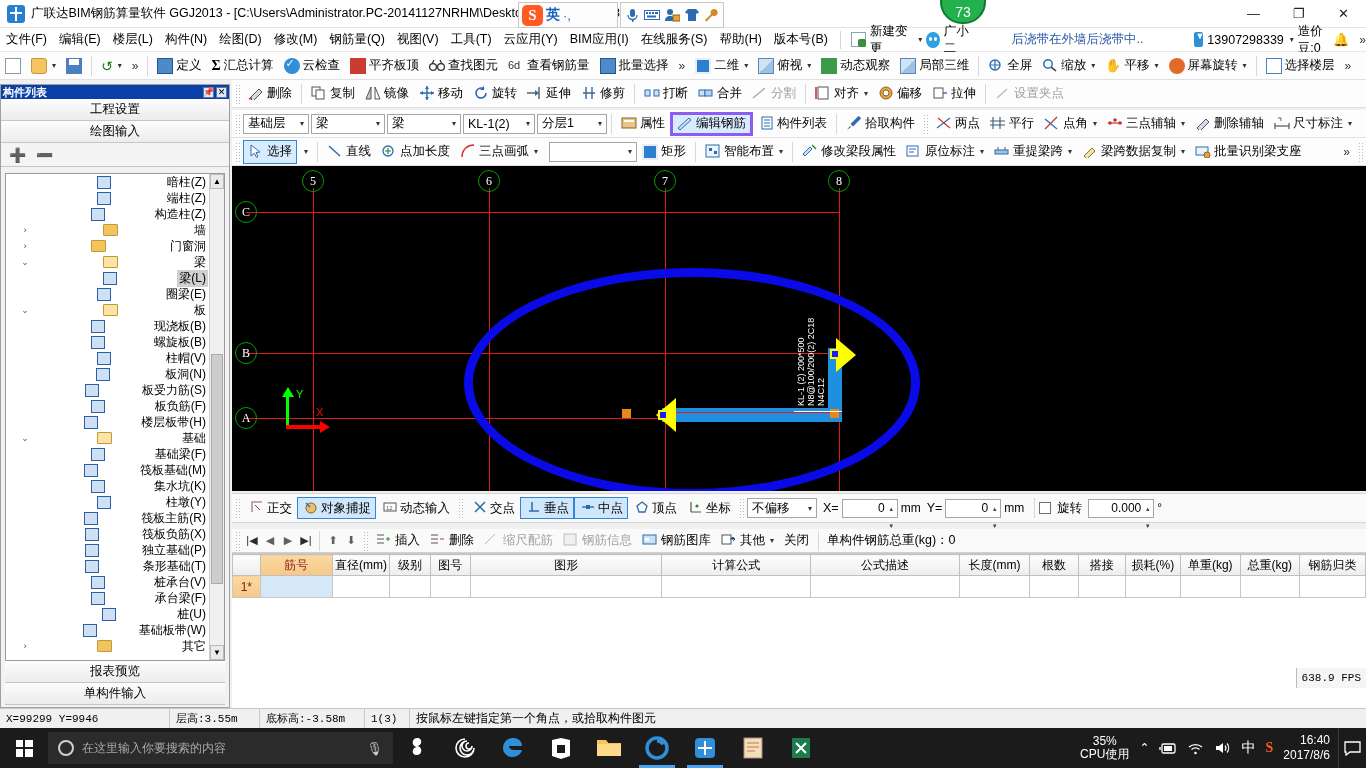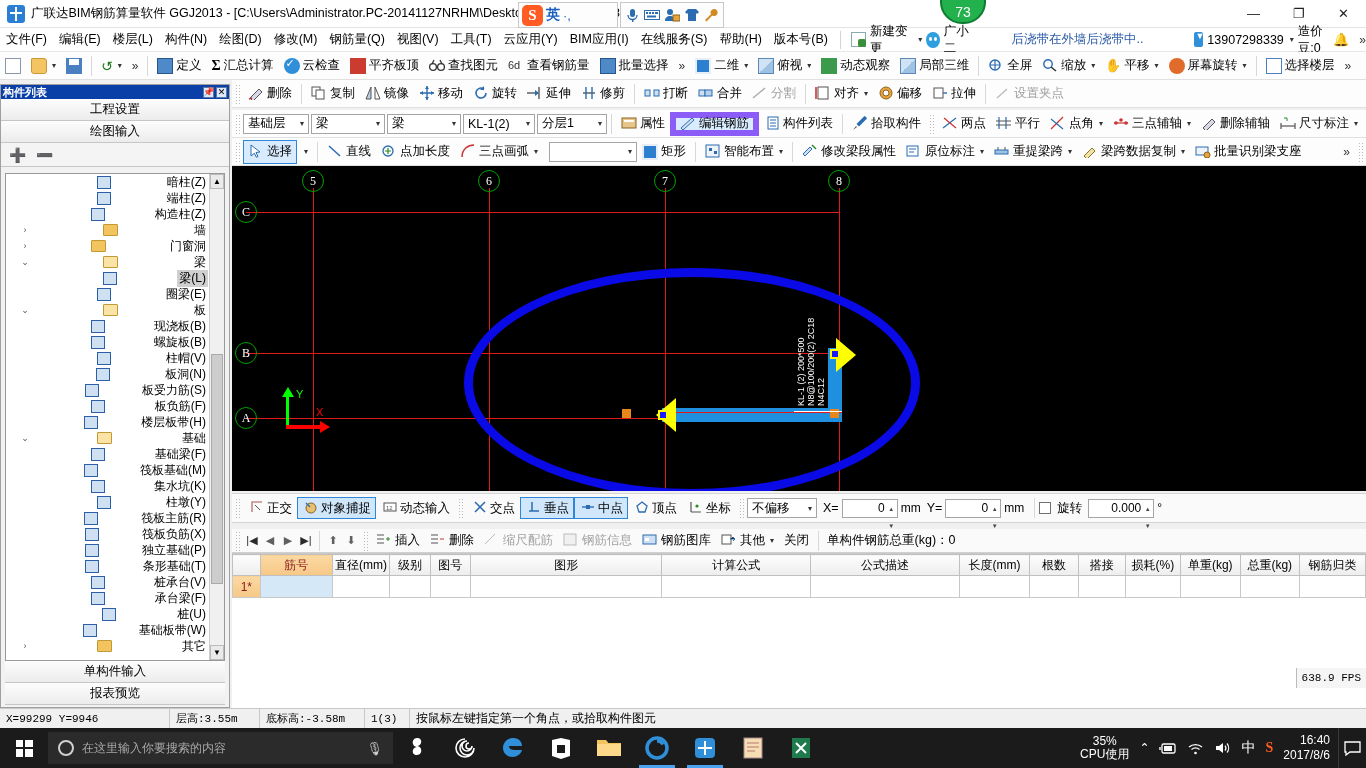--- a/index.html
+++ b/index.html
@@ -586,21 +586,21 @@
         <span class="caret" style="margin-left:auto">▾</span>
       </div>
     <div class="vsep"></div>
     <div class="tb-btn">
         <span class="i"><svg width="16" height="14">
             <rect x="1" y="2" width="14" height="10" fill="#e8c58a" stroke="#8a6420"></rect>
             <rect x="3" y="4" width="10" height="2" fill="#fff"></rect>
           </svg></span>
         <span>属性</span>
       </div>
-    <div class="tb-btn" style="background:#d9ecff;border:6px solid #8b5cf6;padding:1px 4px;">
+    <div class="tb-btn" style="background:#d9ecff;border:3px solid #8b5cf6;padding:1px 4px;">
         <span class="i"><svg width="16" height="14">
             <path d="M1 12L12 2l2 2L3 14z" fill="#cfe0f2" stroke="#2b6cb0"></path>
           </svg></span>
         <span>编辑钢筋</span>
       </div>
     <div class="tb-btn">
         <span class="i"><svg width="16" height="14">
             <rect x="4" y="1" width="10" height="12" fill="#fff" stroke="#2b6cb0"></rect>
             <path d="M6 4h6M6 7h6M6 10h6" stroke="#2b6cb0"></path>
           </svg></span>
@@ -924,22 +924,22 @@
           </div>
         </div>
       <div class="scrollv">
         <div class="sv-up">▲</div>
         <div class="sv-thumb"></div>
         <div class="sv-dn" style="position:absolute;bottom:0;left:0;right:0;">▼</div>
       </div>
     </div>
 
     <div class="nav-bottom">
+      <div class="nav-btn">报表预览</div>
       <div class="nav-btn">单构件输入</div>
-      <div class="nav-btn">报表预览</div>
     </div>
   </div>
 
   <div class="canvas">
 
     <div class="gl" style="left:81px;top:22px;width:1px;height:303px;"></div>
     <div class="gl" style="left:257px;top:22px;width:1px;height:303px;"></div>
     <div class="gl" style="left:433px;top:22px;width:1px;height:303px;"></div>
     <div class="gl" style="left:607px;top:22px;width:1px;height:303px;"></div>
 

